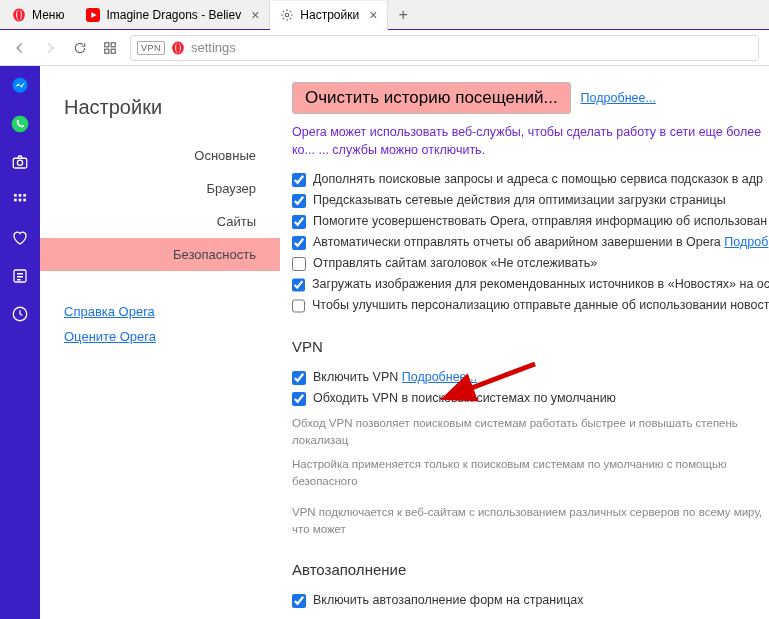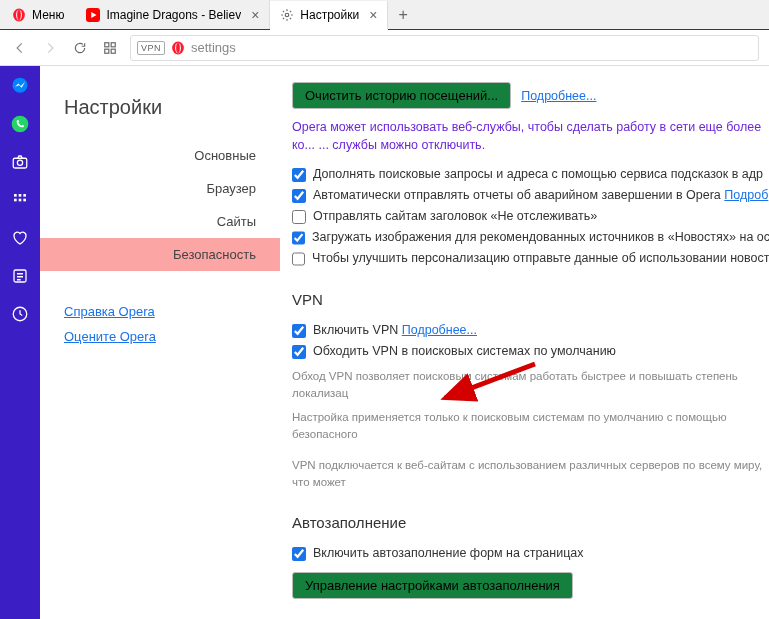--- a/index.html
+++ b/index.html
@@ -28,21 +28,21 @@
 .content { flex: 1; display: flex; overflow: hidden; }
 .sidebar { width: 240px; padding: 12px 0 0 0; }
 .sidebar h1 { font-size: 20px; font-weight: normal; color: #444; padding: 18px 24px 20px; }
 .side-list { display: flex; flex-direction: column; }
 .side-item { padding: 9px 24px; font-size: 13px; color: #444; cursor: pointer; text-align: right; }
 .side-item.active { background: #fca5a5; }
 .side-links { padding: 33px 24px; display: flex; flex-direction: column; gap: 10px; }
 .side-link { font-size: 13px; color: #1a73e8; text-decoration: underline; cursor: pointer; }
 
 .main { flex: 1; padding: 16px 0 0 12px; overflow: hidden; font-size: 12.5px; color: #333; position: relative; }
-.btn { border: 1px solid #bbb; background: #15803d; padding: 5px 12px; border-radius: 3px; font-size: 13px; cursor: pointer; }
+.btn { border: 1px solid #bbb; background: #fca5a5; padding: 5px 12px; border-radius: 3px; font-size: 17px; cursor: pointer; }
 .link { color: #1a73e8; text-decoration: underline; cursor: pointer; }
 .topline { display: flex; align-items: center; gap: 10px; margin-bottom: 10px; }
 .desc { color: #6d28d9; margin-bottom: 10px; line-height: 1.4; }
 .chk-row { display: flex; align-items: flex-start; gap: 7px; padding: 3px 0; }
 .chk-row input[type=checkbox] { width: 14px; height: 14px; margin-top: 1px; accent-color: #1a73e8; cursor: pointer; }
 .chk-row label { cursor: pointer; white-space: nowrap; }
 .section-h { font-size: 15px; color: #333; margin: 22px 0 12px; font-weight: normal; }
 .hint { color: #888; font-size: 11.5px; line-height: 1.5; margin-top: 6px; }
 
 .arrow { position: absolute; pointer-events: none; }
@@ -182,20 +182,28 @@
     <div class="main">
       <div class="topline">
         <button class="btn">Очистить историю посещений...</button>
         <a class="link">Подробнее...</a>
       </div>
       <div class="desc">Opera может использовать веб-службы, чтобы сделать работу в сети еще более ко... ... службы можно отключить.</div>
 
       <div class="chk-row">
           <input type="checkbox" checked="" style="">
           <label>Дополнять поисковые запросы и адреса с помощью сервиса подсказок в адр</label>
+        </div>
+      <div class="chk-row">
+          <input type="checkbox" checked="" style="">
+          <label>Предсказывать сетевые действия для оптимизации загрузки страницы</label>
+        </div>
+      <div class="chk-row">
+          <input type="checkbox" checked="" style="">
+          <label>Помогите усовершенствовать Opera, отправляя информацию об использован</label>
         </div>
       <div class="chk-row">
           <input type="checkbox" checked="" style="">
           <label><span>Автоматически отправлять отчеты об аварийном завершении в Opera</span> <a class="link">Подроб</a></label>
         </div>
       <div class="chk-row">
           <input type="checkbox" style="">
           <label>Отправлять сайтам заголовок «Не отслеживать»</label>
         </div>
       <div class="chk-row">

